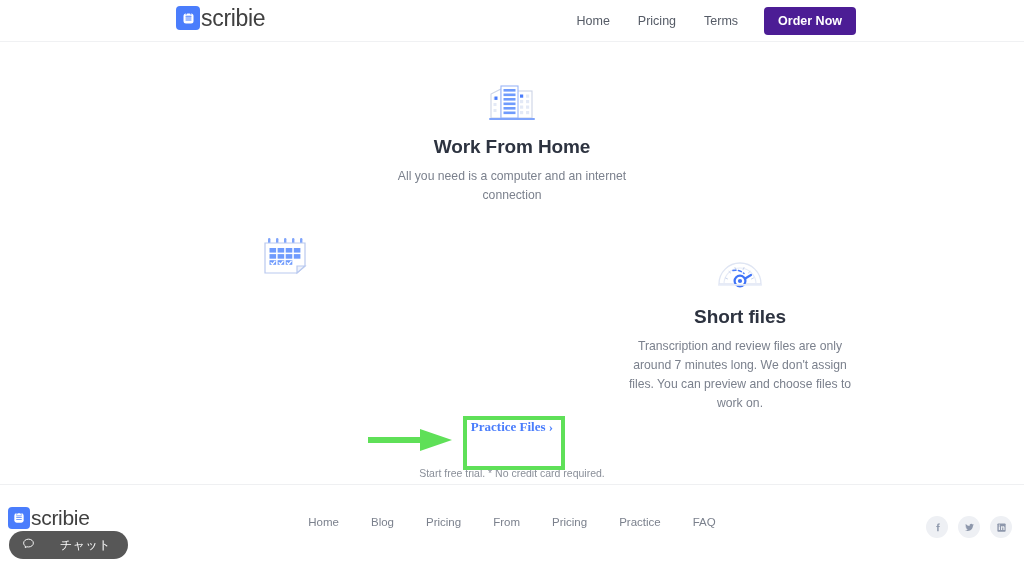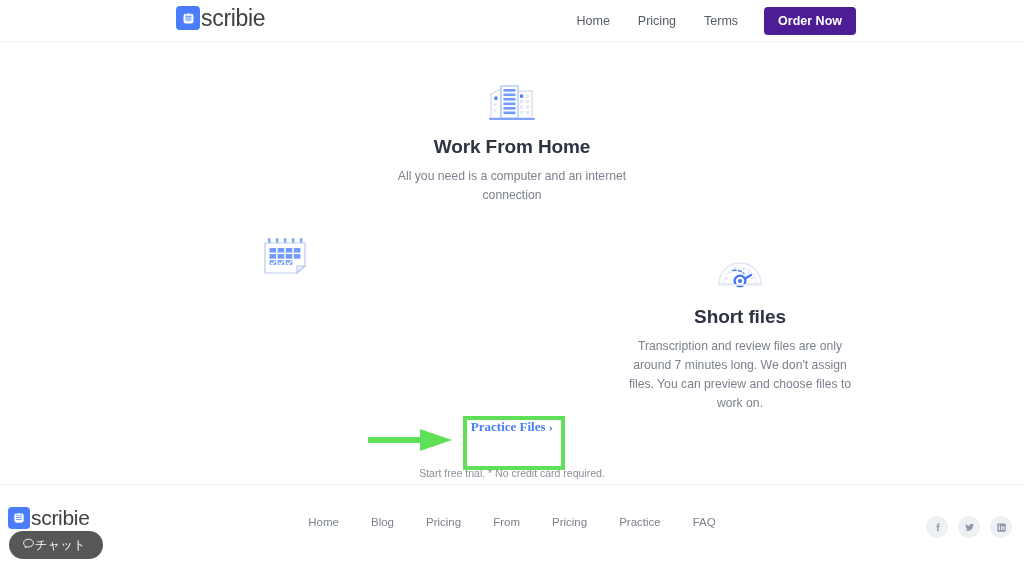--- a/index.html
+++ b/index.html
@@ -221,21 +221,21 @@
   .chat-widget {
     position: absolute;
     left: 9px;
     top: 531px;
     height: 28px;
     padding: 0 17px 0 13px;
     background: #575757;
     border-radius: 16px;
     display: flex;
     align-items: center;
-    gap: 0;
+    gap: 25px;
     cursor: pointer;
     z-index: 40;
   }
   .chat-label {
     color: #ffffff;
     font-size: 12px;
     letter-spacing: 0.5px;
   }
 </style>
 </head>

